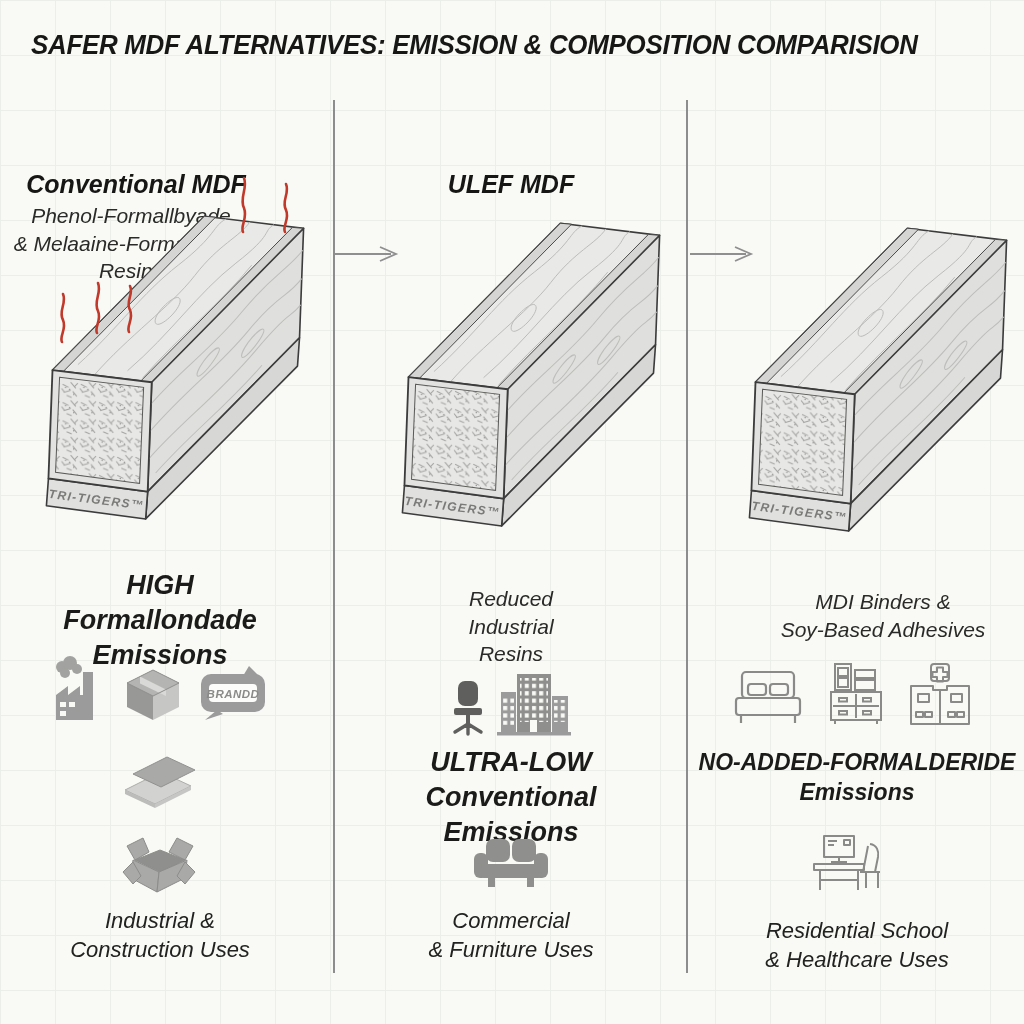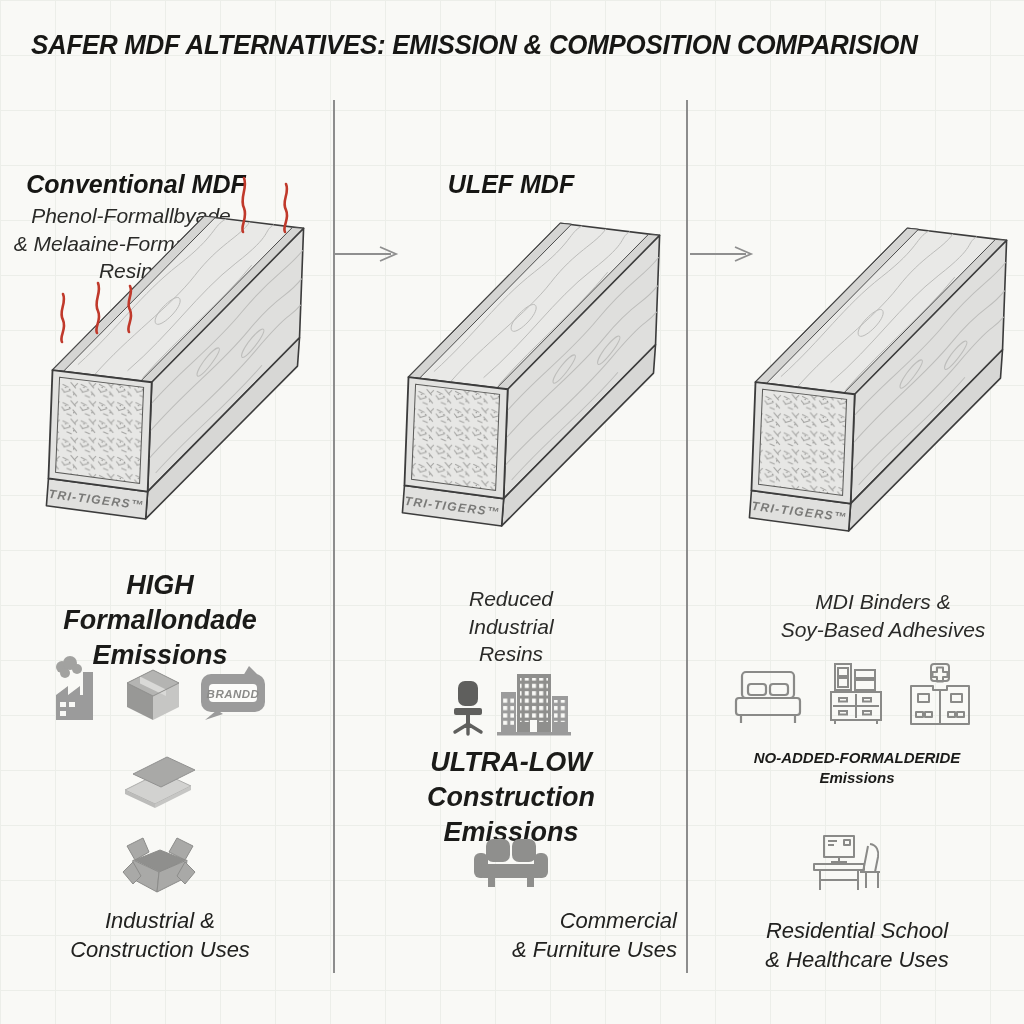--- a/index.html
+++ b/index.html
@@ -11,21 +11,21 @@
       linear-gradient(90deg,#eceee9 1px, transparent 1px);
     background-size:55px 55px;font-style:italic;}
   .abs{position:absolute;}
   .title{font-size:27px;font-weight:700;letter-spacing:-0.3px;color:#171715;
     transform:scaleX(0.96);transform-origin:left top;white-space:nowrap;}
   .col-header{font-size:25px;font-weight:700;text-align:center;color:#161614;margin-top:30px;}
   .note{font-size:21px;font-weight:400;text-align:center;line-height:1.32;
     color:#2a2a28;white-space:pre-line;}
   .emission{font-size:27px;font-weight:700;text-align:center;line-height:1.3;
     color:#1b1b19;white-space:pre-line;}
-  .emission.small{font-size:15px;}
+  .emission.small{font-size:23px;}
   .uses{font-size:22px;font-weight:400;text-align:center;line-height:1.32;
     color:#222220;white-space:pre-line;}
   .divider{width:2px;background:#8d8d8d;}
   .icon-row{display:flex;align-items:flex-end;justify-content:center;gap:14px;}
   .center-row{display:flex;justify-content:center;}
   svg{display:block;}
 </style>
 </head>
 <body>
 
@@ -260,38 +260,38 @@
         <rect x="25" y="10" width="28" height="44" fill="url(#winP)"></rect>
         <rect x="8" y="28" width="11" height="29" fill="url(#winP)"></rect>
         <rect x="59" y="32" width="12" height="22" fill="url(#winP)"></rect>
         <rect x="35" y="52" width="7" height="12" fill="#f9f9f6"></rect>
         <rect x="2" y="64" width="74" height="3.5" fill="#9b9b9b"></rect>
       </svg>
     </span>
   </div>
 
   <div class="abs emission" style="left:345px;top:745px;width:332px;">ULTRA-LOW
-Construction
+Conventional
 Emissions</div>
 
   <div class="abs center-row" style="left:411px;top:836px;width:200px;">
     <svg width="80" height="54" viewBox="0 0 80 54">
       <g fill="#8f8f8d">
         <rect x="15" y="3" width="24" height="23" rx="7"></rect>
         <rect x="41" y="3" width="24" height="23" rx="7"></rect>
         <rect x="3" y="17" width="14" height="25" rx="6"></rect>
         <rect x="63" y="17" width="14" height="25" rx="6"></rect>
         <rect x="10" y="28" width="60" height="14" rx="3"></rect>
         <rect x="17" y="42" width="7" height="9"></rect>
         <rect x="56" y="42" width="7" height="9"></rect>
       </g>
     </svg>
   </div>
 
-  <div class="abs uses" style="left:345px;top:906px;width:332px;text-align:right;">Commercial
+  <div class="abs uses" style="left:345px;top:906px;width:332px;">Commercial
 &amp; Furniture Uses</div>
 
 
   <div class="abs" style="left:745px;top:210px;">
   <svg width="266" height="326" viewBox="0 0 262 322">
     <defs>
       <pattern id="fiber2" patternUnits="userSpaceOnUse" width="18" height="18">
         <rect width="18" height="18" fill="#e7e7e5"></rect>
         <path d="M2,4 l6,3 M10,2 l5,6 M3,12 l7,-2 M12,11 l4,5 M6,15 l5,2 M14,6 l3,-3 M1,8 l3,4" stroke="#a3a3a1" stroke-width="1" fill="none"></path>
         <circle cx="5" cy="7" r="0.7" fill="#8f8f8d"></circle>

